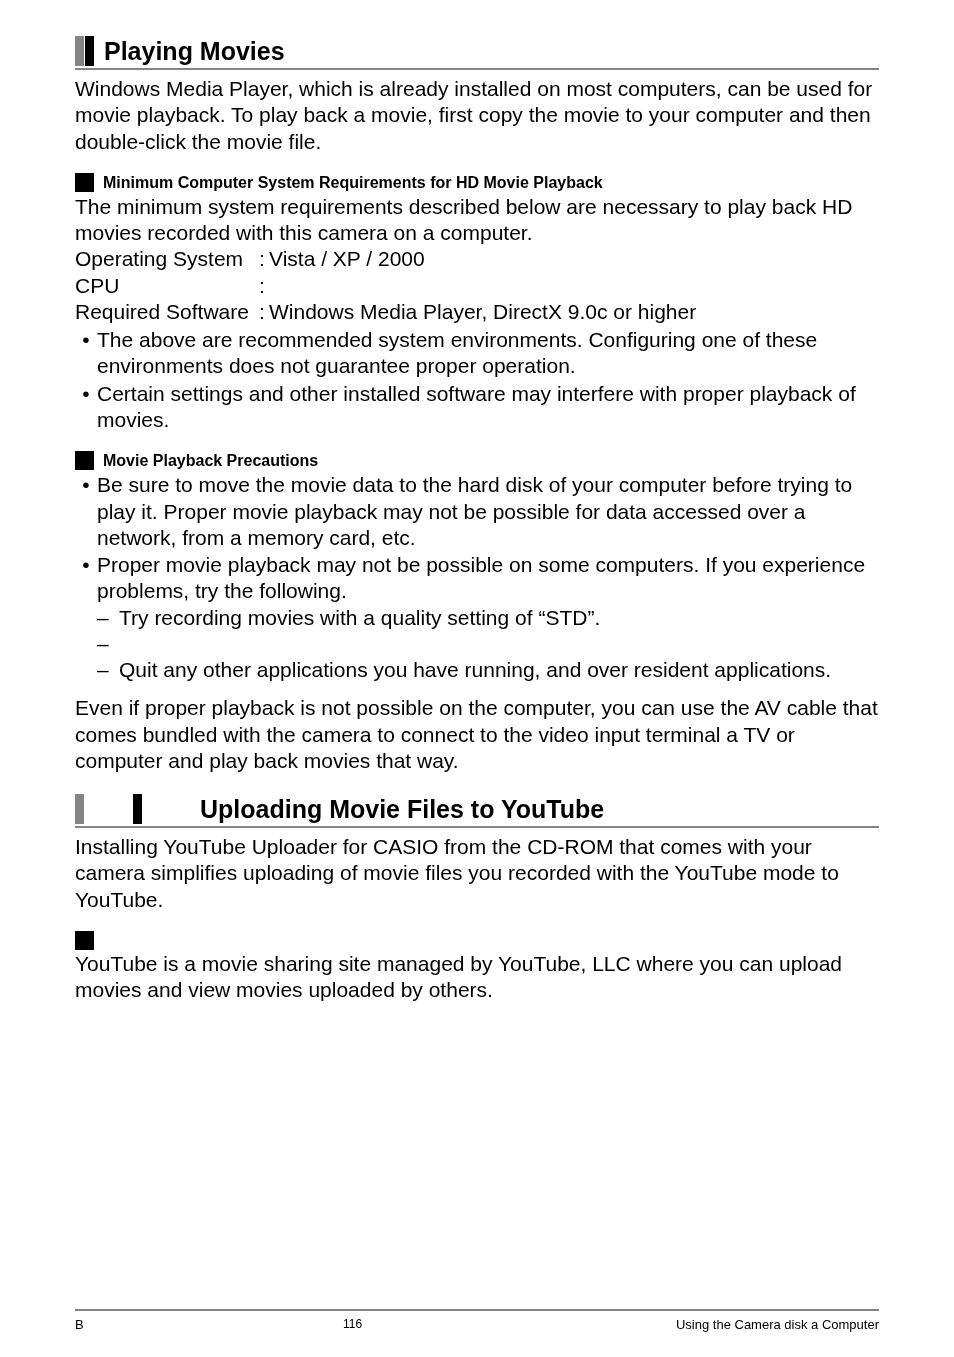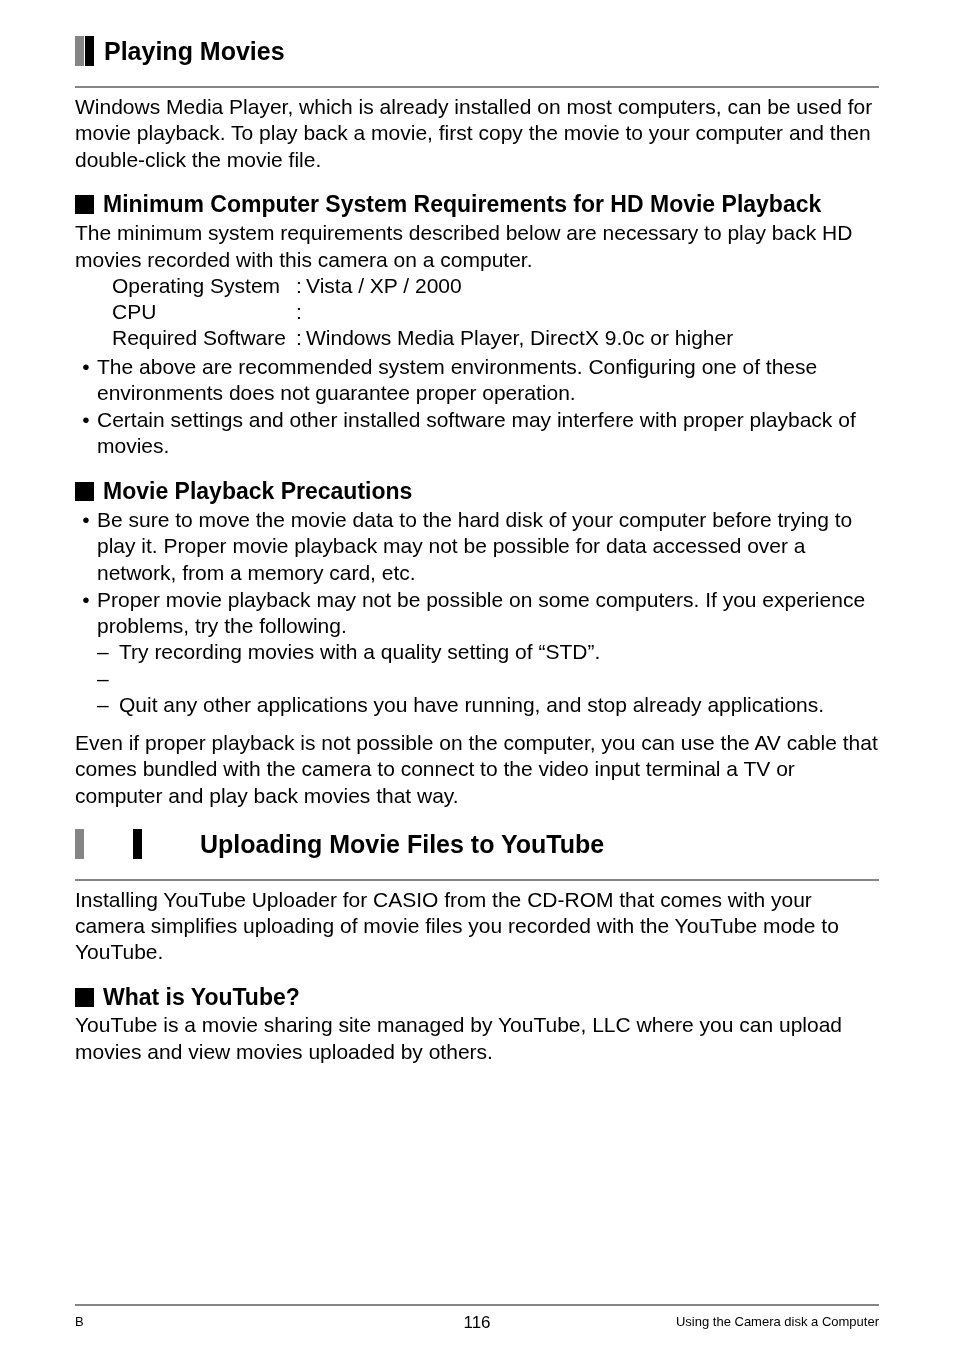--- a/index.html
+++ b/index.html
@@ -13,21 +13,21 @@
     padding: 30px 75px 25px 75px;
     font-size: 21px;
     line-height: 1.25;
   }
   .h2-wrap {
     display: flex;
     align-items: flex-start;
     margin-top: 6px;
     margin-bottom: 4px;
     border-bottom: 2px solid #858585;
-    padding-bottom: 20px;
+    padding-bottom: 2px;
   }
   .h2-bar-outer {
     width: 9px;
     height: 30px;
     background: #858585;
     margin-right: 1px;
   }
   .h2-bar-inner {
     width: 9px;
     height: 30px;
@@ -48,21 +48,21 @@
     margin-top: 18px;
   }
   .h3-square {
     width: 19px;
     height: 19px;
     background: #000000;
     margin-right: 9px;
     flex-shrink: 0;
   }
   .h3-text {
-    font-size: 23px;
+    font-size: 16px;
     font-weight: bold;
     line-height: 1.2;
   }
   .bullet-list {
     margin-top: 2px;
   }
   .bullet-item {
     display: flex;
     margin-top: 1px;
   }
@@ -77,21 +77,20 @@
   .dash-item {
     display: flex;
     padding-left: 22px;
   }
   .dash-mark {
     width: 22px;
     flex-shrink: 0;
   }
   .spec-row {
     display: flex;
-    margin-left: 37px;
   }
   .spec-label {
     width: 184px;
     flex-shrink: 0;
   }
   .spec-colon {
     width: 10px;
     flex-shrink: 0;
   }
   .spec-val {
@@ -103,21 +102,21 @@
     left: 75px;
     right: 75px;
     border-top: 2px solid #858585;
     padding-top: 6px;
     display: flex;
     align-items: center;
     font-size: 13px;
     color: #000;
   }
   .footer-left { flex:1; text-align:left; }
-  .footer-center { flex:1; text-align:center; font-size:17px; }
+  .footer-center { flex:1; font-size:12px; }
   .footer-right { flex:1; text-align:right; }
 </style>
 </head>
 <body>
 
 <div class="h2-wrap">
   <div class="h2-bar-outer"></div>
   <div class="h2-bar-inner"></div>
   <div class="h2-text">Playing Movies</div>
 </div>
@@ -172,37 +171,36 @@
   </div>
   <div class="dash-item">
     <div class="dash-mark">–</div>
     <div>Try recording movies with a quality setting of “STD”.</div>
   </div>
   <div class="dash-item">
     <div class="dash-mark">–</div>
   </div>
   <div class="dash-item">
     <div class="dash-mark">–</div>
-    <div>Quit any other applications you have running, and stop already applications.</div>
+    <div>Quit any other applications you have running, and over resident applications.</div>
   </div>
 </div>
 
 <div class="para" style="margin-top:12px;">Even if proper playback is not possible on the computer, you can use the AV cable that comes bundled with the camera to connect to the video input terminal a TV or computer and play back movies that way.</div>
 
 <div class="h2-wrap" style="margin-top:20px;gap:48px;">
   <div class="h2-bar-outer"></div>
   <div class="h2-bar-inner"></div>
   <div class="h2-text">Uploading Movie Files to YouTube</div>
 </div>
 
 <div class="para">Installing YouTube Uploader for CASIO from the CD-ROM that comes with your camera simplifies uploading of movie files you recorded with the YouTube mode to YouTube.</div>
 
 <div class="h3-wrap">
   <div class="h3-square"></div>
-  <div class="h3-text">What is YouTube?</div>
 </div>
 <div class="para" style="margin-top:1px;">YouTube is a movie sharing site managed by YouTube, LLC where you can upload movies and view movies uploaded by others.</div>
 
 <div class="footer">
   <div class="footer-left">B</div>
   <div class="footer-center">116</div>
   <div class="footer-right">Using the Camera disk a Computer</div>
 </div>
 
 </body></html>

